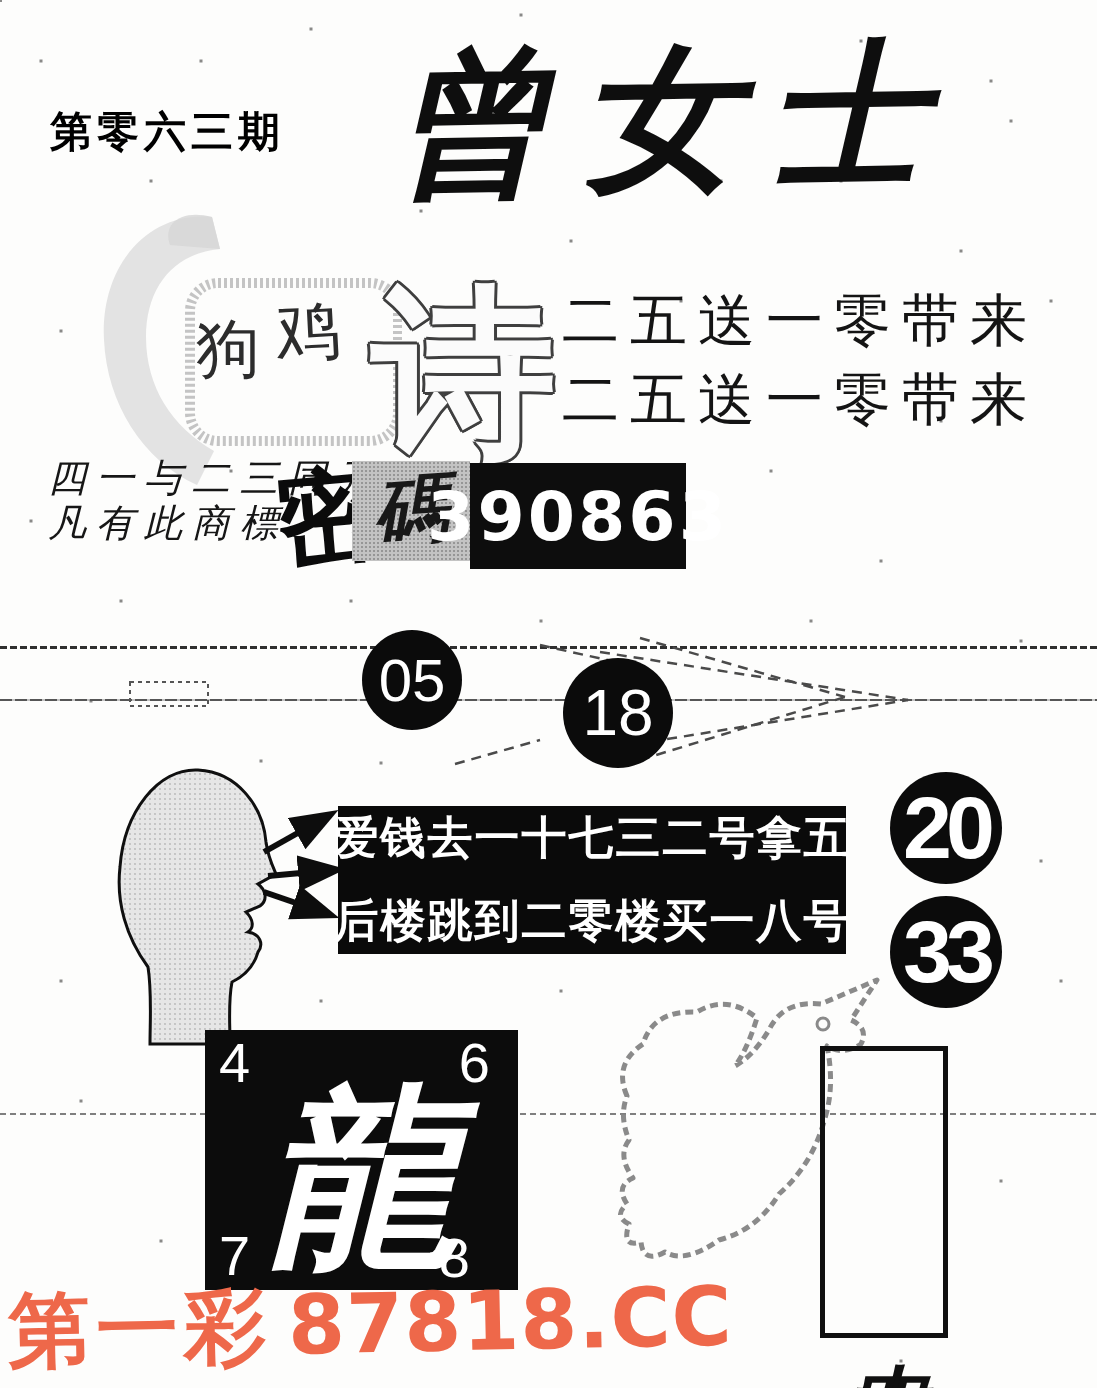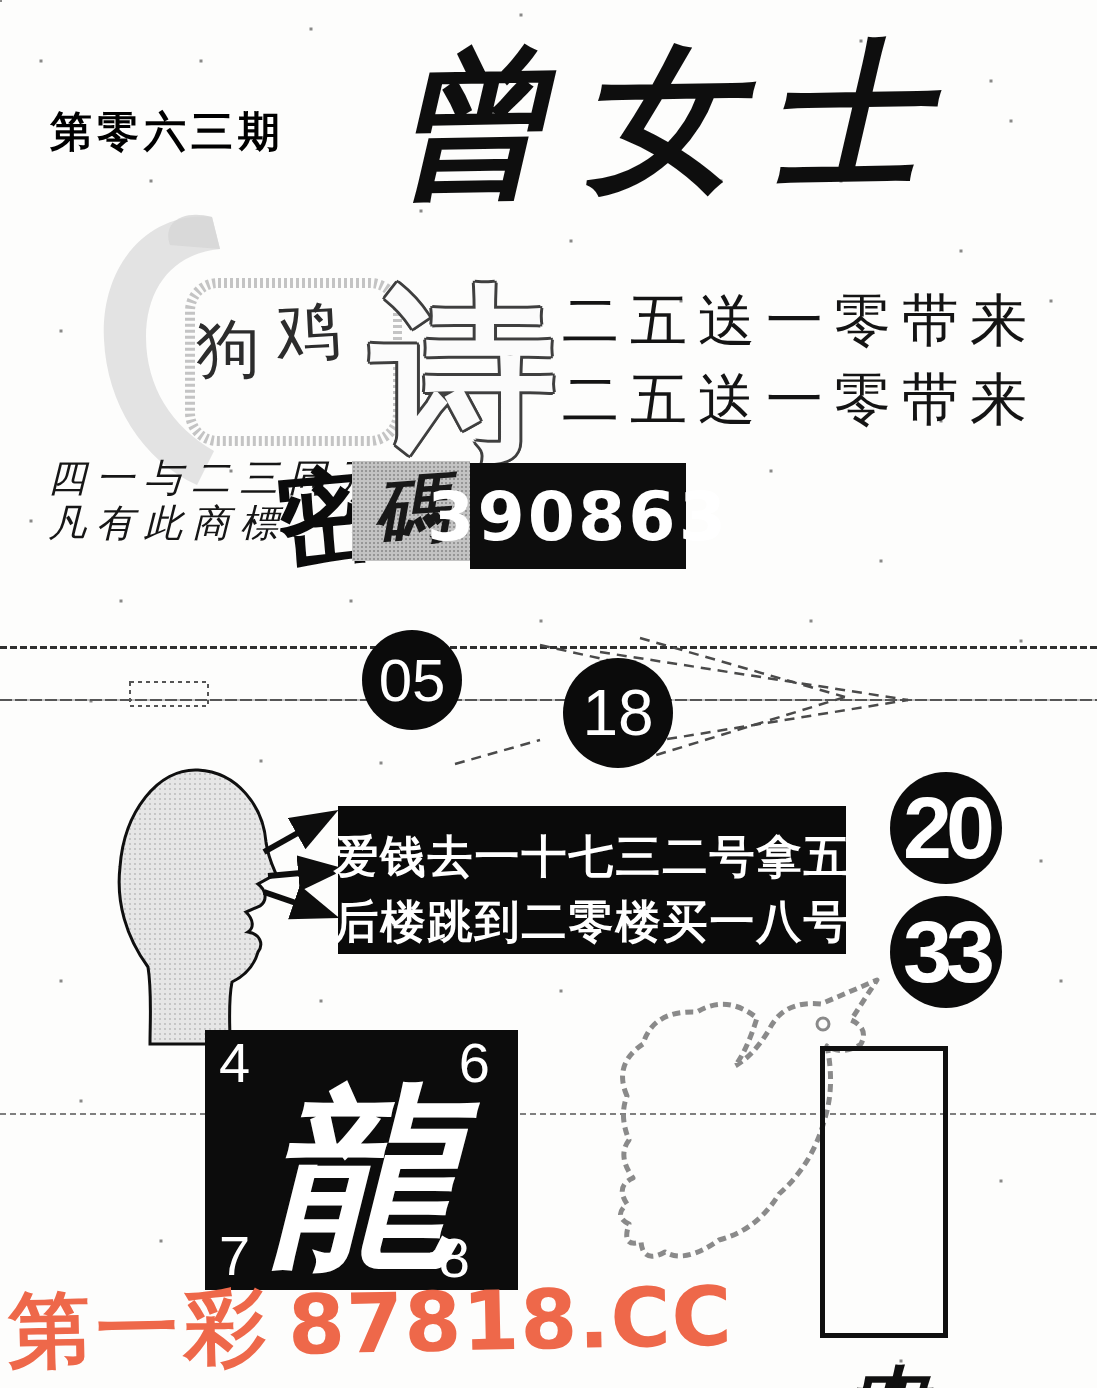--- a/index.html
+++ b/index.html
@@ -76,21 +76,21 @@
   .ball-side{left:890px;width:112px;height:112px;font-size:88px;font-weight:900;letter-spacing:-6px;}
   .ball-37{top:646px;}
   .ball-24{top:772px;}
   .ball-42{top:896px;}
 
   .chevron{left:0;top:612px;z-index:1;}
   .head{left:108px;top:762px;z-index:1;}
   .mouth-arrows{left:256px;top:794px;z-index:2;}
 
   .tip-box{left:338px;top:806px;width:508px;height:148px;background:#0a0a0a;
-    display:flex;flex-direction:column;align-items:center;justify-content:flex-end;z-index:2;}
+    display:flex;flex-direction:column;align-items:center;justify-content:space-between;z-index:2;font-family:Liberation Serif, serif;}
   .tip-line{color:#fff;font-size:45px;font-weight:700;letter-spacing:2px;
     line-height:65px;white-space:nowrap;}
 
   .dragon-box{left:205px;top:1030px;width:313px;height:260px;background:#0c0c0c;z-index:3;}
   .dragon-corner{position:absolute;color:#fff;font-size:56px;font-weight:400;}
   .corner-tl{left:14px;top:0px;}
   .corner-tr{right:28px;top:0px;}
   .corner-bl{left:14px;bottom:2px;}
   .corner-br{right:48px;bottom:0px;}
   .dragon-char{position:absolute;left:0;right:0;top:18px;text-align:center;

